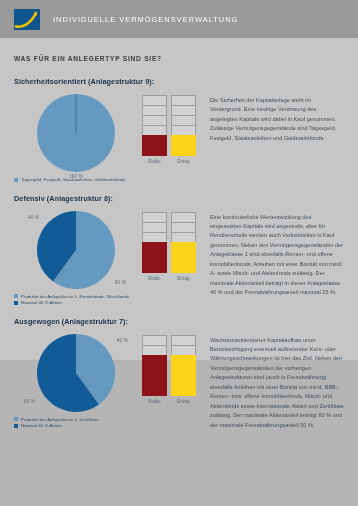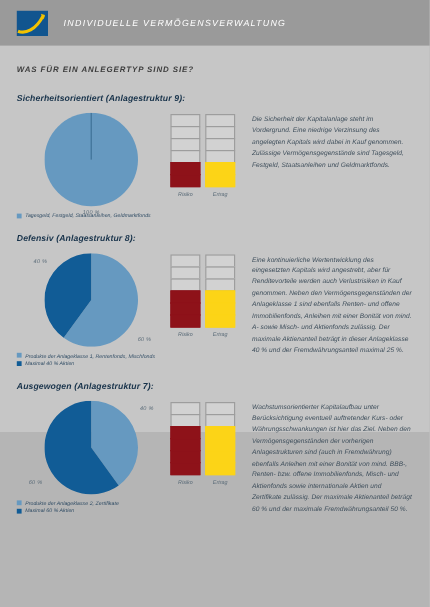--- a/index.html
+++ b/index.html
@@ -2,21 +2,21 @@
 <html><head>
 <meta charset="utf-8">
 <style>
   html,body{margin:0;padding:0;}
   body{
     width:358px;height:506px;
     background:#b5b5b5;
     font-family:"Liberation Sans",sans-serif;
     overflow:hidden;
   }
-  .page{position:relative;width:358px;height:360px;background:#c6c6c6;font-style:italic;}
+  .page{position:relative;width:358px;height:360px;background:#c6c6c6;}
 
   
   .header{
     height:38px;background:#9a9a9a;display:flex;align-items:center;
     padding-left:14px;box-sizing:border-box;
   }
   .logo{
     width:26px;height:21px;position:relative;flex:none;margin-right:13px;
     background:#11558f;overflow:hidden;
   }

